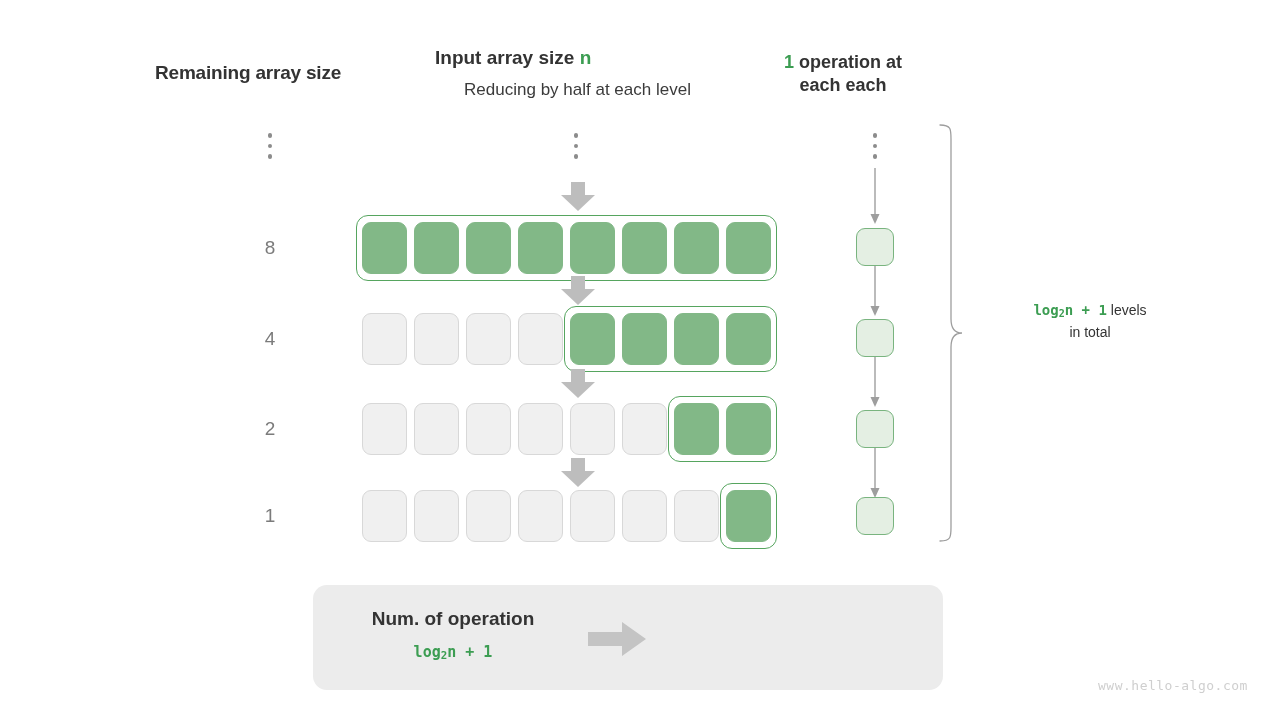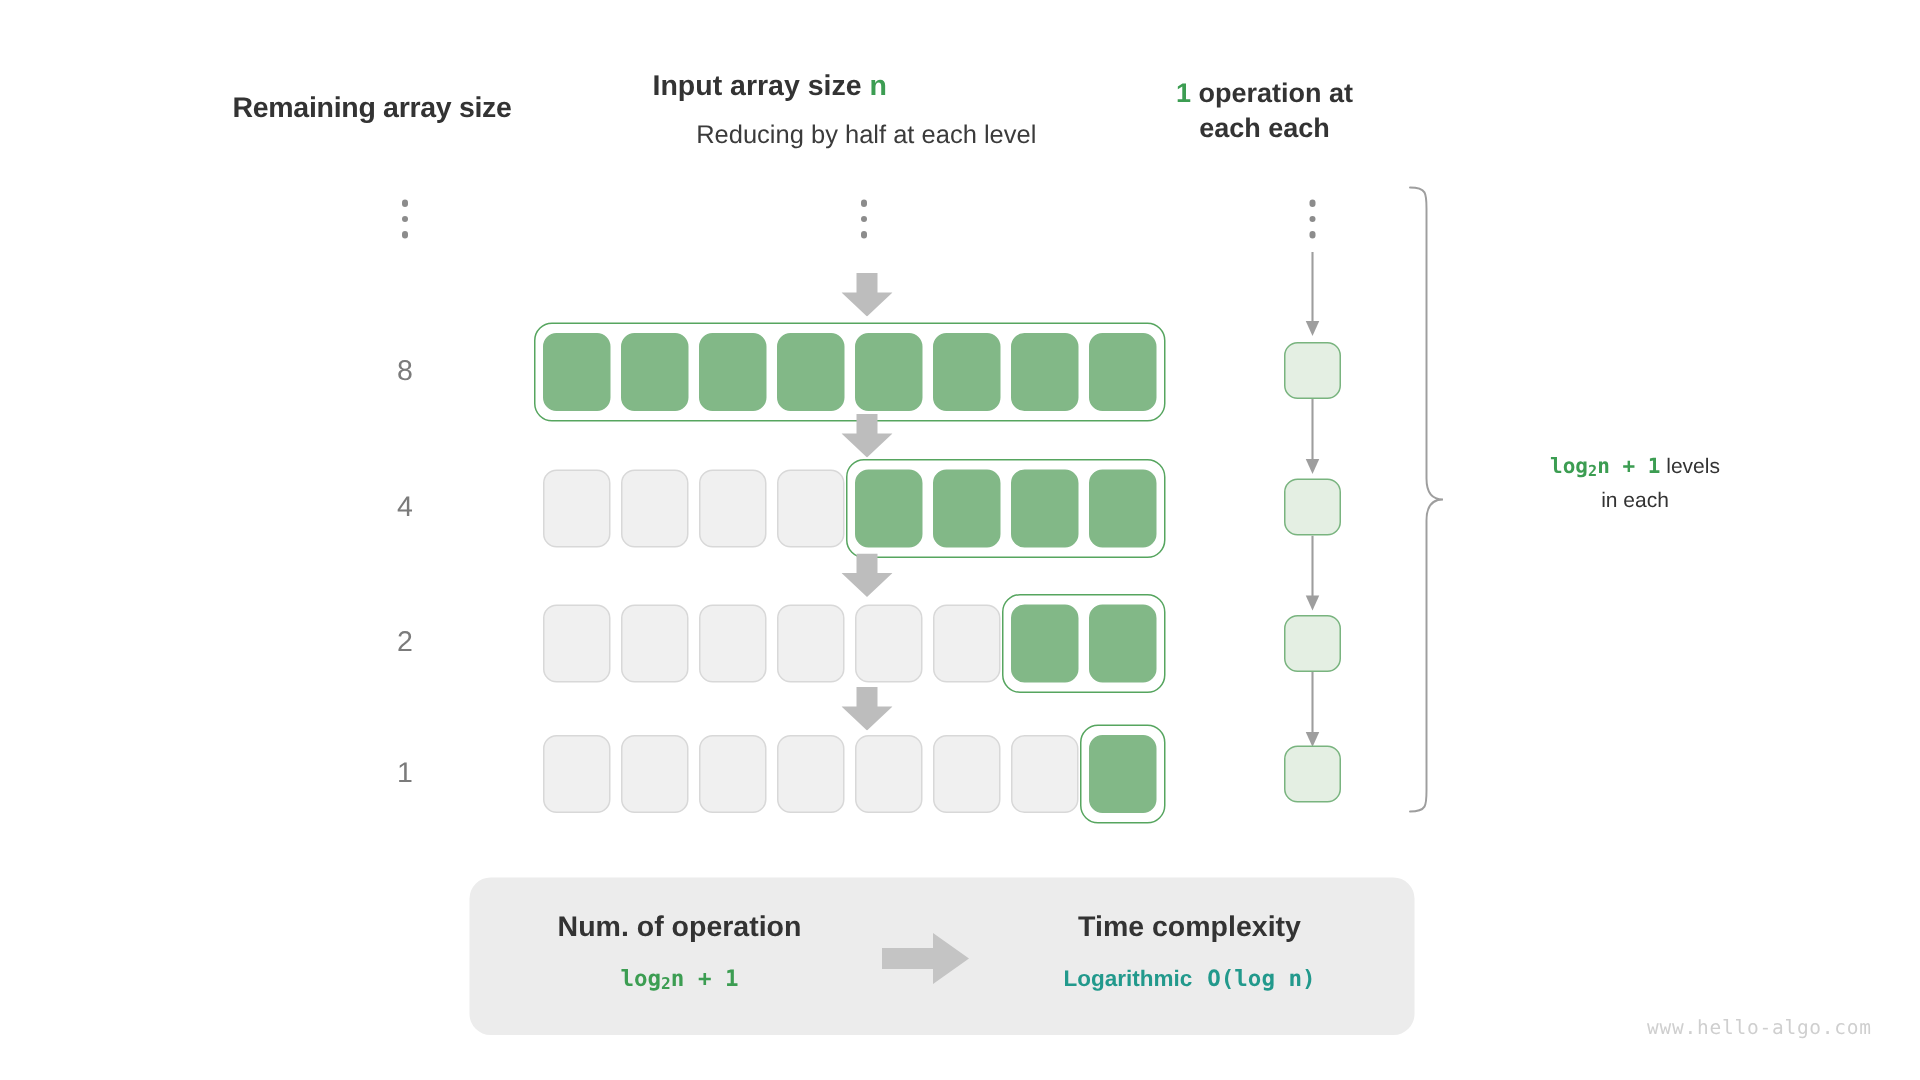--- a/index.html
+++ b/index.html
@@ -234,36 +234,32 @@
 
   <div class="brace">
     <svg width="26" height="420" viewBox="0 0 26 420">
       <path d="M2,2 C 13,2 13,6 13,16 L13,196 C13,206 17,210 24,210
                C17,210 13,214 13,224 L13,404 C13,414 13,418 2,418" fill="none" stroke="#9e9e9e" stroke-width="1.3" stroke-linecap="round"></path>
     </svg>
   </div>
 
   <div class="rcap">
     <span class="mono-green"><span>log</span><span class="sub">2</span><span>n + 1</span></span><span>  levels</span><br>
-    <span>in each</span>
+    <span>in total</span>
   </div>
 
   <div class="panel"></div>
 
   <div class="panel-col" style="left:328px; top:608px; width:250px;">
     <div class="panel-title">Num. of operation</div>
     <div class="panel-val mono-green"><span>log</span><span class="sub">2</span><span>n + 1</span></div>
   </div>
 
   <div class="panel-arrow">
     <svg width="58" height="34" viewBox="0 0 58 34">
       <polygon points="0,10 34,10 34,0 58,17 34,34 34,24 0,24" fill="#c4c4c4"></polygon>
     </svg>
   </div>
 
-  <div class="panel-col" style="left:668px; top:608px; width:250px;">
-    <div class="panel-title">Time complexity</div>
-    <div class="panel-val"><span class="teal">Logarithmic</span><span class="teal-mono" style="margin-left:10px;">O(log n)</span></div>
-  </div>
 
   <div class="watermark">www.hello-algo.com</div>
 
 </div>
 
 </body></html>

